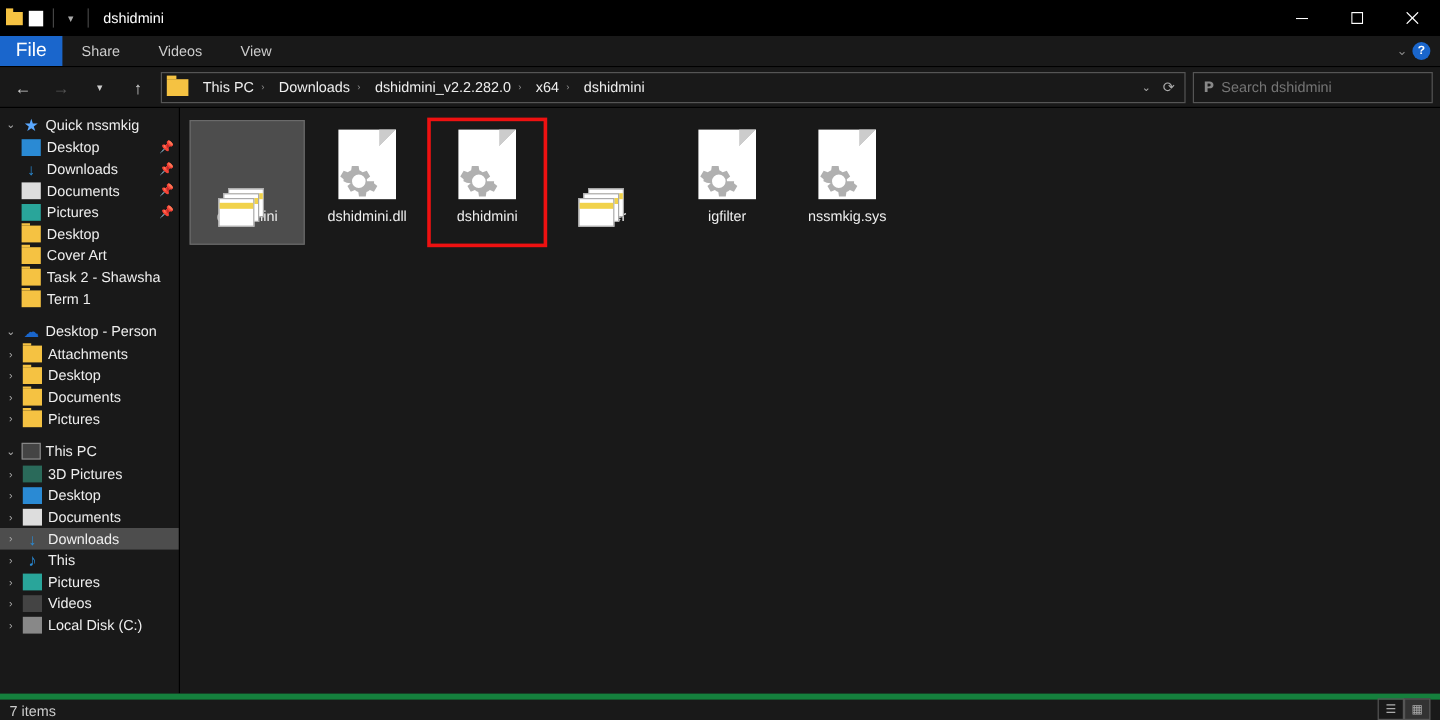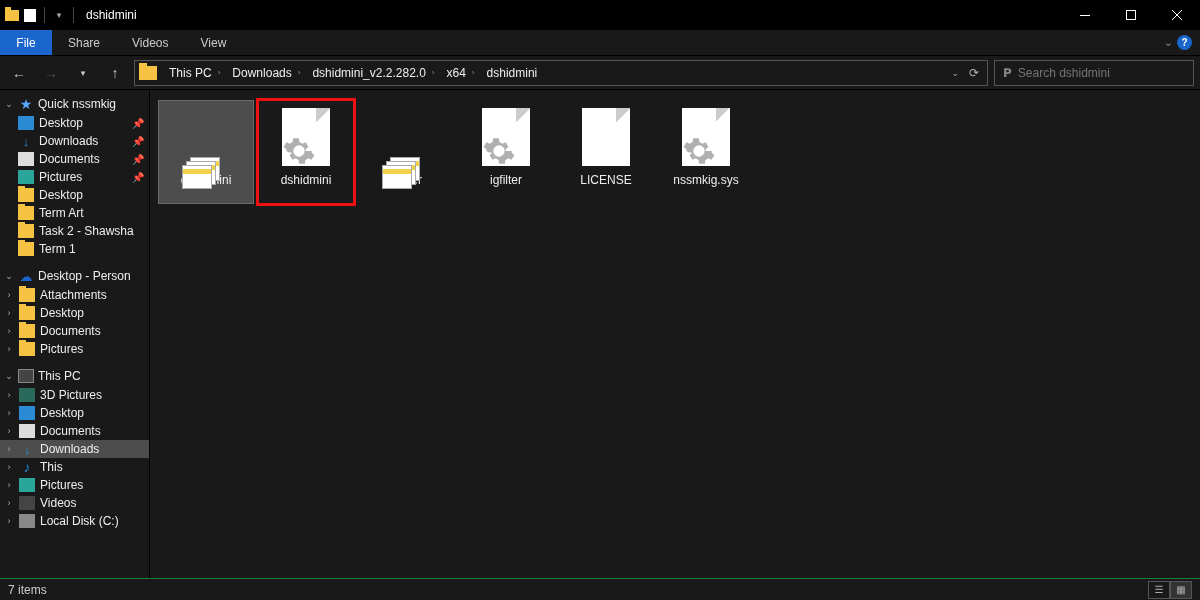--- a/index.html
+++ b/index.html
@@ -10,21 +10,21 @@
   .titlebar-icons { display: flex; align-items: center; gap: 2px; padding-left: 4px; }
   .tb-icon { width: 16px; height: 16px; display:flex; align-items:center; justify-content:center; }
   .tb-sep { width:1px; height:16px; background:#444; margin:0 4px;}
   .titlebar-title { margin-left: 8px; font-size: 12px; }
   .titlebar-spacer { flex: 1; }
   .win-controls { display: flex; }
   .win-btn { width: 46px; height: 30px; display:flex; align-items:center; justify-content:center; font-size: 10px; }
 
   
   .ribbon { height: 26px; background: #191919; display:flex; align-items:stretch; border-bottom:1px solid #000;}
-  .ribbon-file { background:#1a66cc; color:#fff; width:52px; display:flex; align-items:center; justify-content:center; font-size:12px;}
+  .ribbon-file { background:#1a66cc; color:#fff; width:52px; display:flex; align-items:center; justify-content:center; font-size:16px;}
   .ribbon-tab { padding: 0 16px; display:flex; align-items:center; font-size:12px; color:#ccc; }
   .ribbon-spacer { flex:1; }
   .ribbon-right { display:flex; align-items:center; gap:4px; padding-right:8px; color:#888;}
   .ribbon-chev { font-size:11px; }
   .ribbon-help { width:15px; height:15px; border-radius:50%; background:#1a66cc; color:#fff; display:flex; align-items:center; justify-content:center; font-size:10px; font-weight:bold;}
 
   
   .navbar { height: 34px; background:#191919; display:flex; align-items:center; padding:0 6px; gap:6px; border-bottom:1px solid #000;}
   .nav-arrow { width:26px; height:26px; display:flex; align-items:center; justify-content:center; color:#ccc; font-size:14px;}
   .nav-arrow.disabled { color:#555; }
@@ -71,21 +71,21 @@
   .page { width:48px; height:58px; background:#fff; position:relative;}
   .page::after { content:''; position:absolute; top:0; right:0; width:14px; height:14px; background:linear-gradient(135deg, #ccc 50%, #fff 50%);}
   .cog { position:absolute; bottom:1px; left:8px; width:34px; height:34px; }
   .cog svg {width:100%;height:100%;}
   .inf-stack { position:absolute; bottom:4px; left:8px;}
   .inf-page { width:30px; height:24px; background:#fff; border:1px solid #aaa; position:absolute;}
   .inf-page .band{position:absolute;top:3px;left:0;right:0;height:5px;background:#f1d24a;}
   .file-label { font-size:12px; text-align:center; color:#eee; line-height:1.2; max-width:92px; overflow:hidden;}
 
   
-  .status { height:22px; background:#191919; border-top:1px solid #15803d; display:flex; align-items:center; padding:0 8px; color:#ccc; font-size:12px;}
+  .status { height:22px; background:#191919; border-top:5px solid #15803d; display:flex; align-items:flex-end; padding:0 8px; color:#ccc; font-size:12px;}
   .status .spacer{flex:1;}
   .view-toggle { display:flex; gap:0;}
   .vt-btn { width:22px; height:18px; border:1px solid #555; display:flex; align-items:center; justify-content:center; color:#aaa; font-size:10px;}
   .vt-btn.active { background:#333;}
 </style>
 </head>
 <body>
 
 <div class="titlebar">
   <div class="titlebar-icons">
@@ -202,21 +202,21 @@
           <span class="ico pic"></span>
           <span>Pictures</span>
           <span class="pin">📌</span>
         </div>
         <div class="side-item">
           <span class="ico folder"></span>
           <span>Desktop</span>
         </div>
         <div class="side-item">
           <span class="ico folder"></span>
-          <span>Term Art</span>
+          <span>Cover Art</span>
         </div>
         <div class="side-item">
           <span class="ico folder"></span>
           <span>Task 2 - Shawsha</span>
         </div>
         <div class="side-item">
           <span class="ico folder"></span>
           <span>Term 1</span>
         </div>
       </div>
@@ -309,20 +309,29 @@
             </div>
             <div class="inf-page" style="left:4px;top:-4px;">
               <div class="band"></div>
             </div>
             <div class="inf-page" style="left:0;top:0;">
               <div class="band"></div>
             </div>
           </div>
         </div>
         <div class="file-label">dshidmini</div>
+      </div>
+      <div class="file">
+        <div class="file-ico">
+          <div class="page"></div>
+          <div class="cog"><svg viewBox="0 0 24 24">
+              <path fill="#b0b0b0" d="M12 8a4 4 0 100 8 4 4 0 000-8zm9 4a7 7 0 01-.1 1.2l2 1.6-2 3.4-2.4-1a7 7 0 01-2 1.2l-.4 2.6h-4l-.4-2.6a7 7 0 01-2-1.2l-2.4 1-2-3.4 2-1.6A7 7 0 013 12c0-.4 0-.8.1-1.2l-2-1.6 2-3.4 2.4 1a7 7 0 012-1.2L7.9 3h4l.4 2.6a7 7 0 012 1.2l2.4-1 2 3.4-2 1.6c.1.4.1.8.1 1.2z"></path>
+            </svg></div>
+        </div>
+        <div class="file-label">dshidmini.dll</div>
       </div>
       <div class="file highlight">
         <div class="file-ico">
           <div class="page"></div>
           <div class="cog"><svg viewBox="0 0 24 24">
               <path fill="#b0b0b0" d="M12 8a4 4 0 100 8 4 4 0 000-8zm9 4a7 7 0 01-.1 1.2l2 1.6-2 3.4-2.4-1a7 7 0 01-2 1.2l-.4 2.6h-4l-.4-2.6a7 7 0 01-2-1.2l-2.4 1-2-3.4 2-1.6A7 7 0 013 12c0-.4 0-.8.1-1.2l-2-1.6 2-3.4 2.4 1a7 7 0 012-1.2L7.9 3h4l.4 2.6a7 7 0 012 1.2l2.4-1 2 3.4-2 1.6c.1.4.1.8.1 1.2z"></path>
             </svg></div>
         </div>
         <div class="file-label">dshidmini</div>
       </div>
@@ -347,26 +356,20 @@
           <div class="page"></div>
           <div class="cog"><svg viewBox="0 0 24 24">
               <path fill="#b0b0b0" d="M12 8a4 4 0 100 8 4 4 0 000-8zm9 4a7 7 0 01-.1 1.2l2 1.6-2 3.4-2.4-1a7 7 0 01-2 1.2l-.4 2.6h-4l-.4-2.6a7 7 0 01-2-1.2l-2.4 1-2-3.4 2-1.6A7 7 0 013 12c0-.4 0-.8.1-1.2l-2-1.6 2-3.4 2.4 1a7 7 0 012-1.2L7.9 3h4l.4 2.6a7 7 0 012 1.2l2.4-1 2 3.4-2 1.6c.1.4.1.8.1 1.2z"></path>
             </svg></div>
         </div>
         <div class="file-label">igfilter</div>
       </div>
       <div class="file">
         <div class="file-ico">
           <div class="page"></div>
-        </div>
-        <div class="file-label">LICENSE</div>
-      </div>
-      <div class="file">
-        <div class="file-ico">
-          <div class="page"></div>
           <div class="cog"><svg viewBox="0 0 24 24">
               <path fill="#b0b0b0" d="M12 8a4 4 0 100 8 4 4 0 000-8zm9 4a7 7 0 01-.1 1.2l2 1.6-2 3.4-2.4-1a7 7 0 01-2 1.2l-.4 2.6h-4l-.4-2.6a7 7 0 01-2-1.2l-2.4 1-2-3.4 2-1.6A7 7 0 013 12c0-.4 0-.8.1-1.2l-2-1.6 2-3.4 2.4 1a7 7 0 012-1.2L7.9 3h4l.4 2.6a7 7 0 012 1.2l2.4-1 2 3.4-2 1.6c.1.4.1.8.1 1.2z"></path>
             </svg></div>
         </div>
         <div class="file-label">nssmkig.sys</div>
       </div>
     </div>
 </div>
 
 <div class="status">

